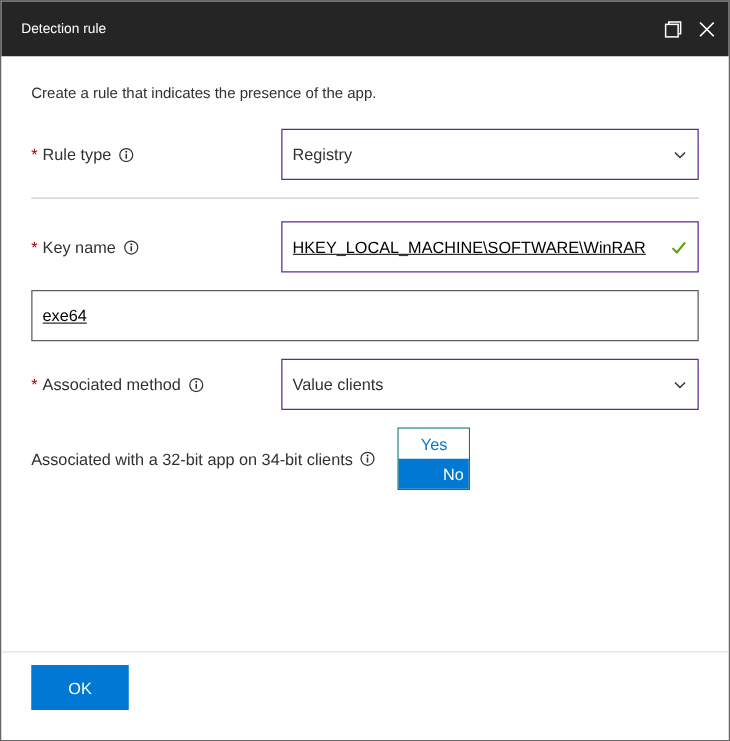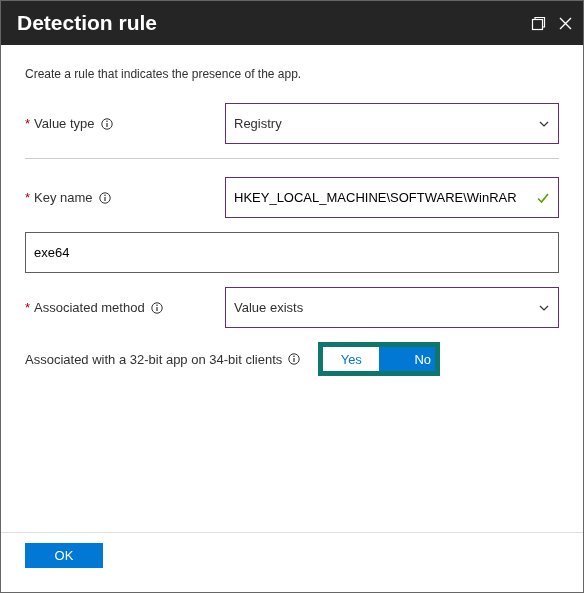--- a/index.html
+++ b/index.html
@@ -16,22 +16,22 @@
     }
     .header {
       background: #252525;
       color: #fff;
       height: 44px;
       display: flex;
       align-items: center;
       padding: 0 10px 0 16px;
     }
     .header-title {
-      font-size: 21px;
-      font-weight: 700;
+      font-size: 11px;
+      font-weight: 400;
       flex: 1;
     }
     .header-icons {
       display: flex;
       gap: 12px;
       align-items: center;
     }
     .header-icons .icon {
       cursor: pointer;
       display: inline-flex;
@@ -82,20 +82,21 @@
       color: #323130;
       display: flex;
       align-items: center;
       padding: 0 8px;
       cursor: pointer;
       position: relative;
     }
     .input-box {
       border-color: #5c2d91;
       cursor: text;
+      text-decoration: underline;
     }
     .input-plain {
       border-color: #605e5c;
     }
     .select-box .chevron {
       position: absolute;
       right: 8px;
       top: 50%;
       transform: translateY(-50%);
     }
@@ -125,21 +126,22 @@
     }
     .toggle-label {
       font-size: 13px;
       color: #323130;
       display: flex;
       align-items: center;
       margin-right: 18px;
     }
     .toggle-group {
       display: flex;
-      border: 5px solid #0f766e;
+      border: 1px solid #0f766e;
+      flex-direction: column;
     }
     .toggle-btn {
       width: 56px;
       height: 24px;
       display: flex;
       align-items: center;
       justify-content: center;
       font-size: 13px;
       cursor: pointer;
       background: #fff;
@@ -151,21 +153,21 @@
       padding-left: 31px;
     }
     .footer {
       padding: 10px 24px 24px 24px;
       border-top: 1px solid #e1dfdd;
     }
     .ok-btn {
       background: #0078d4;
       color: #fff;
       border: none;
-      height: 25px;
+      height: 36px;
       width: 78px;
       font-size: 13px;
       cursor: pointer;
       font-family: inherit;
     }
     svg { display: block; }
   </style>
 </head>
 <body>
 
@@ -185,21 +187,21 @@
     </span>
   </div>
 </div>
 
 <div class="content">
   <div class="intro">Create a rule that indicates the presence of the app.</div>
 
   <div class="form-row">
     <div class="form-label">
       <span class="req">*</span>
-      <span>Value type</span>
+      <span>Rule type</span>
       <span class="info-icon">
         <svg width="12" height="12" viewBox="0 0 12 12">
             <circle cx="6" cy="6" r="5.2" fill="none" stroke="#323130" stroke-width="1"></circle>
             <rect x="5.4" y="5" width="1.2" height="4" fill="#323130"></rect>
             <circle cx="6" cy="3.3" r="0.8" fill="#323130"></circle>
           </svg>
       </span>
     </div>
     <div class="form-field">
       <div class="select-box">
@@ -254,21 +256,21 @@
       <span class="info-icon">
         <svg width="12" height="12" viewBox="0 0 12 12">
             <circle cx="6" cy="6" r="5.2" fill="none" stroke="#323130" stroke-width="1"></circle>
             <rect x="5.4" y="5" width="1.2" height="4" fill="#323130"></rect>
             <circle cx="6" cy="3.3" r="0.8" fill="#323130"></circle>
           </svg>
       </span>
     </div>
     <div class="form-field">
       <div class="select-box">
-        <span>Value exists</span>
+        <span>Value clients</span>
         <span class="chevron">
           <svg width="12" height="12" viewBox="0 0 12 12">
               <path d="M2 4 L6 8 L10 4" fill="none" stroke="#323130" stroke-width="1.2"></path>
             </svg>
         </span>
       </div>
     </div>
   </div>
 
   <div class="toggle-row">

